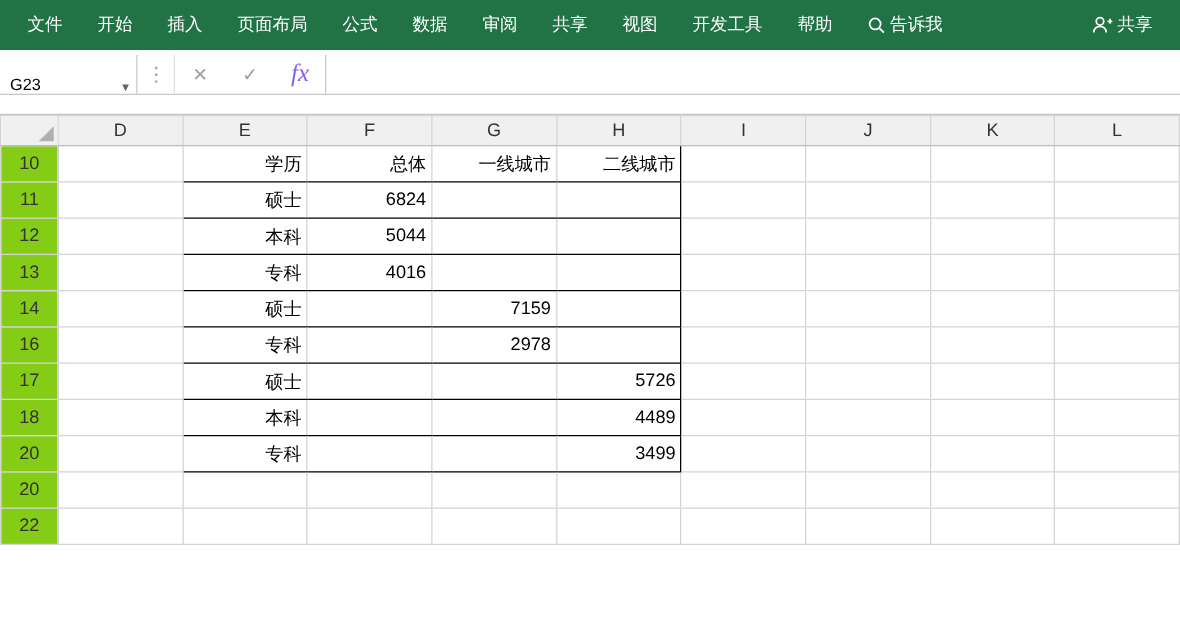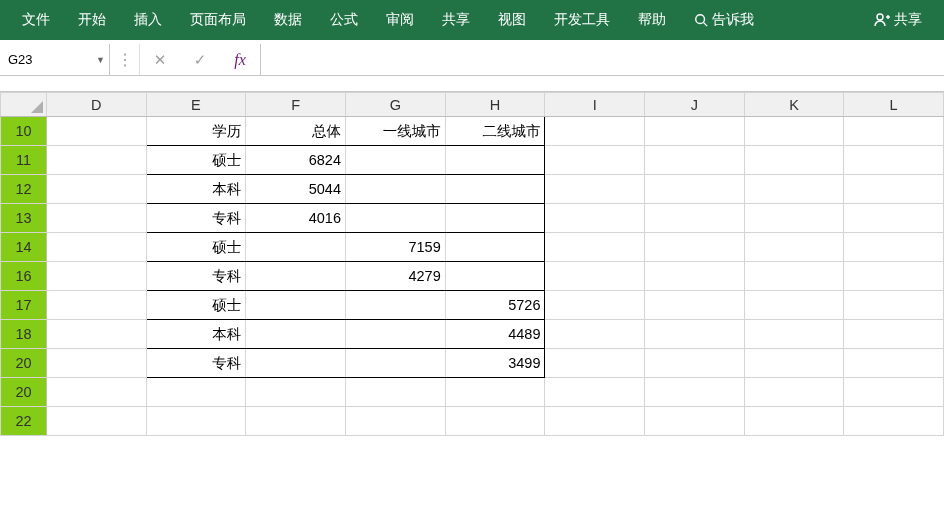--- a/index.html
+++ b/index.html
@@ -3,26 +3,26 @@
 <meta charset="utf-8">
 <style>
 * { box-sizing: border-box; margin: 0; padding: 0; }
 html, body { width: 944px; height: 515px; overflow: hidden; font-family: "Microsoft YaHei", "SimSun", Arial, sans-serif; background: #fff; }
 .ribbon { background: #217346; height: 40px; display: flex; align-items: center; padding: 0 8px; color: #fff; font-size: 14px; }
 .ribbon .tab { padding: 0 14px; height: 40px; display: flex; align-items: center; cursor: pointer; white-space: nowrap; }
 .ribbon .icon { margin-right: 4px; display: inline-flex; }
 .ribbon .right { margin-left: auto; display: flex; align-items: center; }
 .ribbon-divider { height: 4px; background: #fff; }
 .formula-bar { height: 32px; border-bottom: 1px solid #c6c6c6; display: flex; align-items: stretch; background: #fff; }
-.name-box { width: 110px; border-right: 1px solid #c6c6c6; display: flex; align-items: center; padding: 0 8px; font-size: 13px; position: relative; }
+.name-box { width: 110px; border-right: 1px solid #c6c6c6; display: flex; align-items: flex-end; padding: 0 8px; font-size: 13px; position: relative; }
 .name-box .dd { position: absolute; right: 4px; font-size: 9px; color: #666; }
 .fb-sep { width: 30px; border-right: 1px solid #e0e0e0; display: flex; align-items: center; justify-content: center; }
 .fb-dots { color: #9e9e9e; font-size: 16px; letter-spacing: -1px; }
 .fb-btn { width: 40px; display: flex; align-items: center; justify-content: center; color: #9e9e9e; font-size: 15px; }
-.fb-btn.fx { font-style: italic; font-family: "Times New Roman", serif; font-size: 16px; color: #701a75; }
+.fb-btn.fx { font-style: italic; font-family: "Times New Roman", serif; font-size: 20px; color: #8b5cf6; }
 .fb-input { flex: 1; border-left: 1px solid #c6c6c6; padding: 0 8px; display: flex; align-items: center; font-size: 13px; }
 .gap { height: 16px; border-bottom: 1px solid #c6c6c6; background: #fff; }
 .grid-wrap { position: relative; overflow: hidden; height: calc(515px - 40px - 4px - 32px - 16px); }
 table.grid { border-collapse: collapse; table-layout: fixed; }
 .grid th, .grid td { border: 1px solid #d4d4d4; font-size: 14.5px; font-weight: normal; }
 .grid thead th { background: #f0f0f0; text-align: center; height: 24px; color: #333; border-bottom: 1px solid #bdbdbd; }
 .grid .rowhdr { background: #84cc16; text-align: center; width: 46px; color: #333; border-right: 1px solid #bdbdbd; }
 .grid .corner { background: #f0f0f0; width: 46px; position: relative; }
 .grid .corner::after { content:""; position:absolute; right:3px; bottom:3px; width:0; height:0; border-style: solid; border-width: 0 0 12px 12px; border-color: transparent transparent #b0b0b0 transparent; }
 .grid td { height: 29px; padding: 0 4px; vertical-align: middle; background:#fff; }
@@ -44,22 +44,22 @@
 svg { display: block; }
 </style>
 </head>
 <body>
 
 <div class="ribbon">
   <div class="tab">文件</div>
   <div class="tab">开始</div>
   <div class="tab">插入</div>
   <div class="tab">页面布局</div>
+  <div class="tab">公式</div>
   <div class="tab">数据</div>
-  <div class="tab">公式</div>
   <div class="tab">审阅</div>
   <div class="tab">共享</div>
   <div class="tab">视图</div>
   <div class="tab">开发工具</div>
   <div class="tab">帮助</div>
   <div class="tab">
     <span class="icon">
       <svg width="14" height="14" viewBox="0 0 16 16" fill="none" stroke="#fff" stroke-width="1.6">
           <circle cx="7" cy="7" r="5"></circle>
           <line x1="11" y1="11" x2="15" y2="15"></line>
@@ -194,21 +194,21 @@
       <td></td>
       <td></td>
       <td></td>
       <td></td>
     </tr>
     <tr>
       <td class="rowhdr">16</td>
       <td></td>
       <td class="b-l b-b txt-l">专科</td>
       <td class="b-l b-b"></td>
-      <td class="b-l b-b txt-r">4279</td>
+      <td class="b-l b-b txt-r">2978</td>
       <td class="b-l b-b b-r"></td>
       <td></td>
       <td></td>
       <td></td>
       <td></td>
     </tr>
     <tr>
       <td class="rowhdr">17</td>
       <td></td>
       <td class="b-l b-b txt-l">硕士</td>

